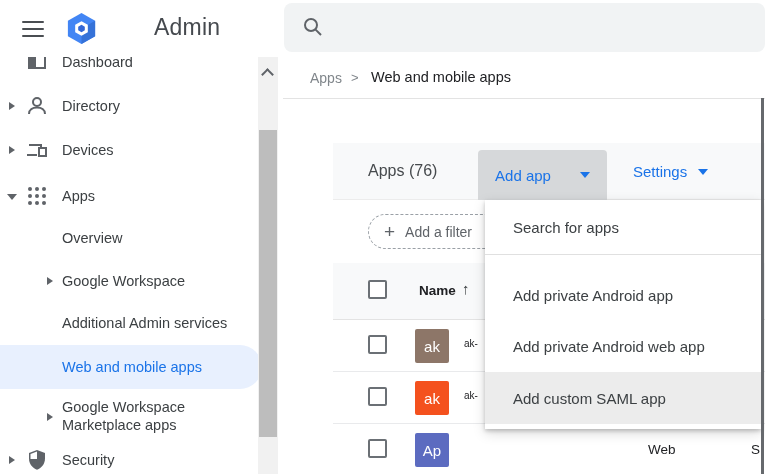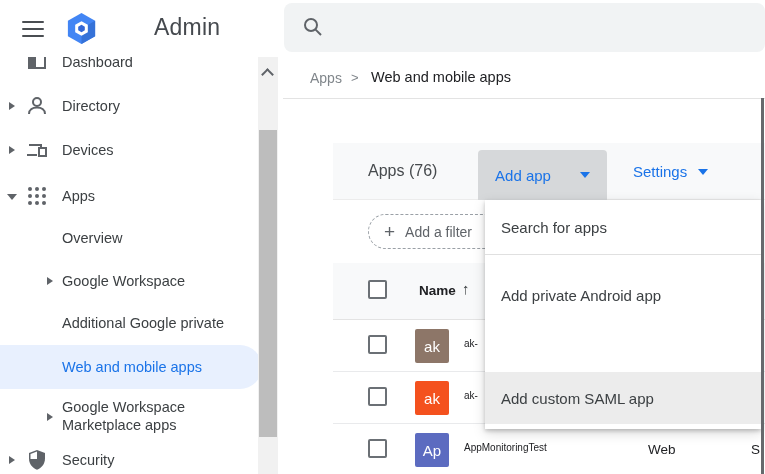--- a/index.html
+++ b/index.html
@@ -62,21 +62,21 @@
   .row .checkbox{top:15px;}
   .avatar{position:absolute;left:82px;top:9px;width:34px;height:34px;border-radius:2px;color:#fff;font-size:15px;
      display:flex;align-items:center;justify-content:center;}
   .row-name{position:absolute;left:131px;top:18px;font-size:10px;color:#202124;white-space:nowrap;}
   .row-platform{position:absolute;left:315px;top:18px;font-size:13.5px;color:#202124;}
   .row-extra{position:absolute;left:418px;top:18px;font-size:13.5px;color:#202124;}
 
   
   .menu{position:absolute;left:485px;top:200px;width:276px;height:229px;background:#fff;z-index:10;
      box-shadow:0 2px 4px rgba(0,0,0,.2),0 4px 12px rgba(0,0,0,.15);}
-  .menu-item{position:absolute;left:0;width:100%;display:flex;align-items:center;padding-left:16px;
+  .menu-item{position:absolute;left:0;width:100%;display:flex;align-items:center;padding-left:28px;
      font-size:15px;color:#3c4043;cursor:pointer;}
   .mi1{top:0;height:54px;}
   .menu-divider{position:absolute;top:54px;left:0;width:100%;height:1px;background:#e0e0e0;}
   .mi2{top:69px;height:52px;}
   .mi3{top:121px;height:51px;}
   .mi4{top:172px;height:52px;background:#ececec;}
 
   .page-scrollbar{position:absolute;left:761px;top:98px;width:3px;height:376px;background:#66696d;z-index:20;cursor:pointer;}
 </style>
 </head>
@@ -148,21 +148,21 @@
       <span class="nav-label">Apps</span>
     </div>
     <div class="nav-item" style="top:161px">
       <span class="nav-label">Overview</span>
     </div>
     <div class="nav-item" style="top:204px">
       <span class="nav-arrow-r sub"></span>
       <span class="nav-label">Google Workspace</span>
     </div>
     <div class="nav-item" style="top:246px">
-      <span class="nav-label">Additional Google private</span>
+      <span class="nav-label">Additional Admin services</span>
     </div>
     <div class="nav-selected">
       <span class="nav-label">Web and mobile apps</span>
     </div>
     <div class="nav-item" style="top:338px;height:44px">
       <span class="nav-arrow-r sub" style="top:18px"></span>
       <span class="nav-label two-line">Google Workspace Marketplace apps</span>
     </div>
     <div class="nav-item" style="top:383px">
       <span class="nav-arrow-r"></span>
@@ -214,27 +214,27 @@
     <div class="row-name">ak-</div>
   </div>
   <div class="row" style="top:372px">
     <div class="checkbox"></div>
     <div class="avatar" style="background:#f4511e">ak</div>
     <div class="row-name">ak-</div>
   </div>
   <div class="row" style="top:424px;height:50px;border-bottom:none">
     <div class="checkbox"></div>
     <div class="avatar" style="background:#5c6bc0">Ap</div>
-    <div class="row-name">AppMonitoringTest</div>
     <div class="row-platform">Web</div>
     <div class="row-extra">S</div>
   </div>
 
   <div class="menu">
     <div class="menu-item mi1">Search for apps</div>
     <div class="menu-divider"></div>
     <div class="menu-item mi2">Add private Android app</div>
+    <div class="menu-item mi3">Add private Android web app</div>
     <div class="menu-item mi4">Add custom SAML app</div>
   </div>
 
   <div class="page-scrollbar"></div>
 
 </div>
 
 </body></html>

